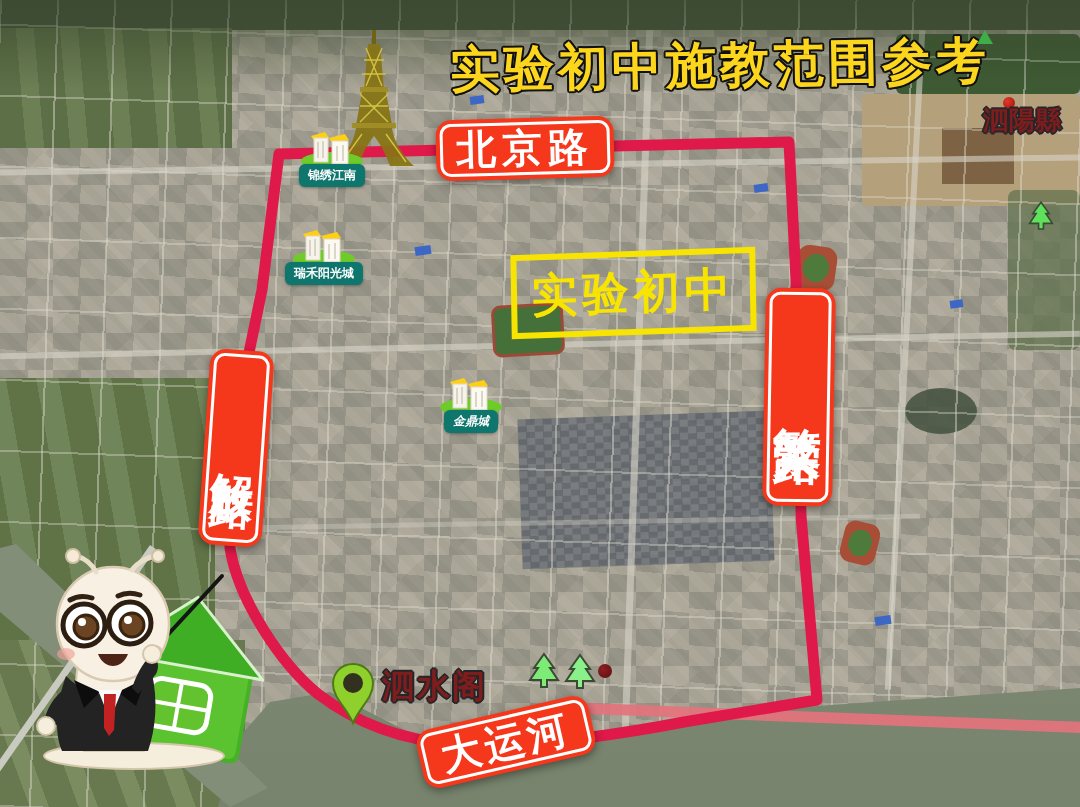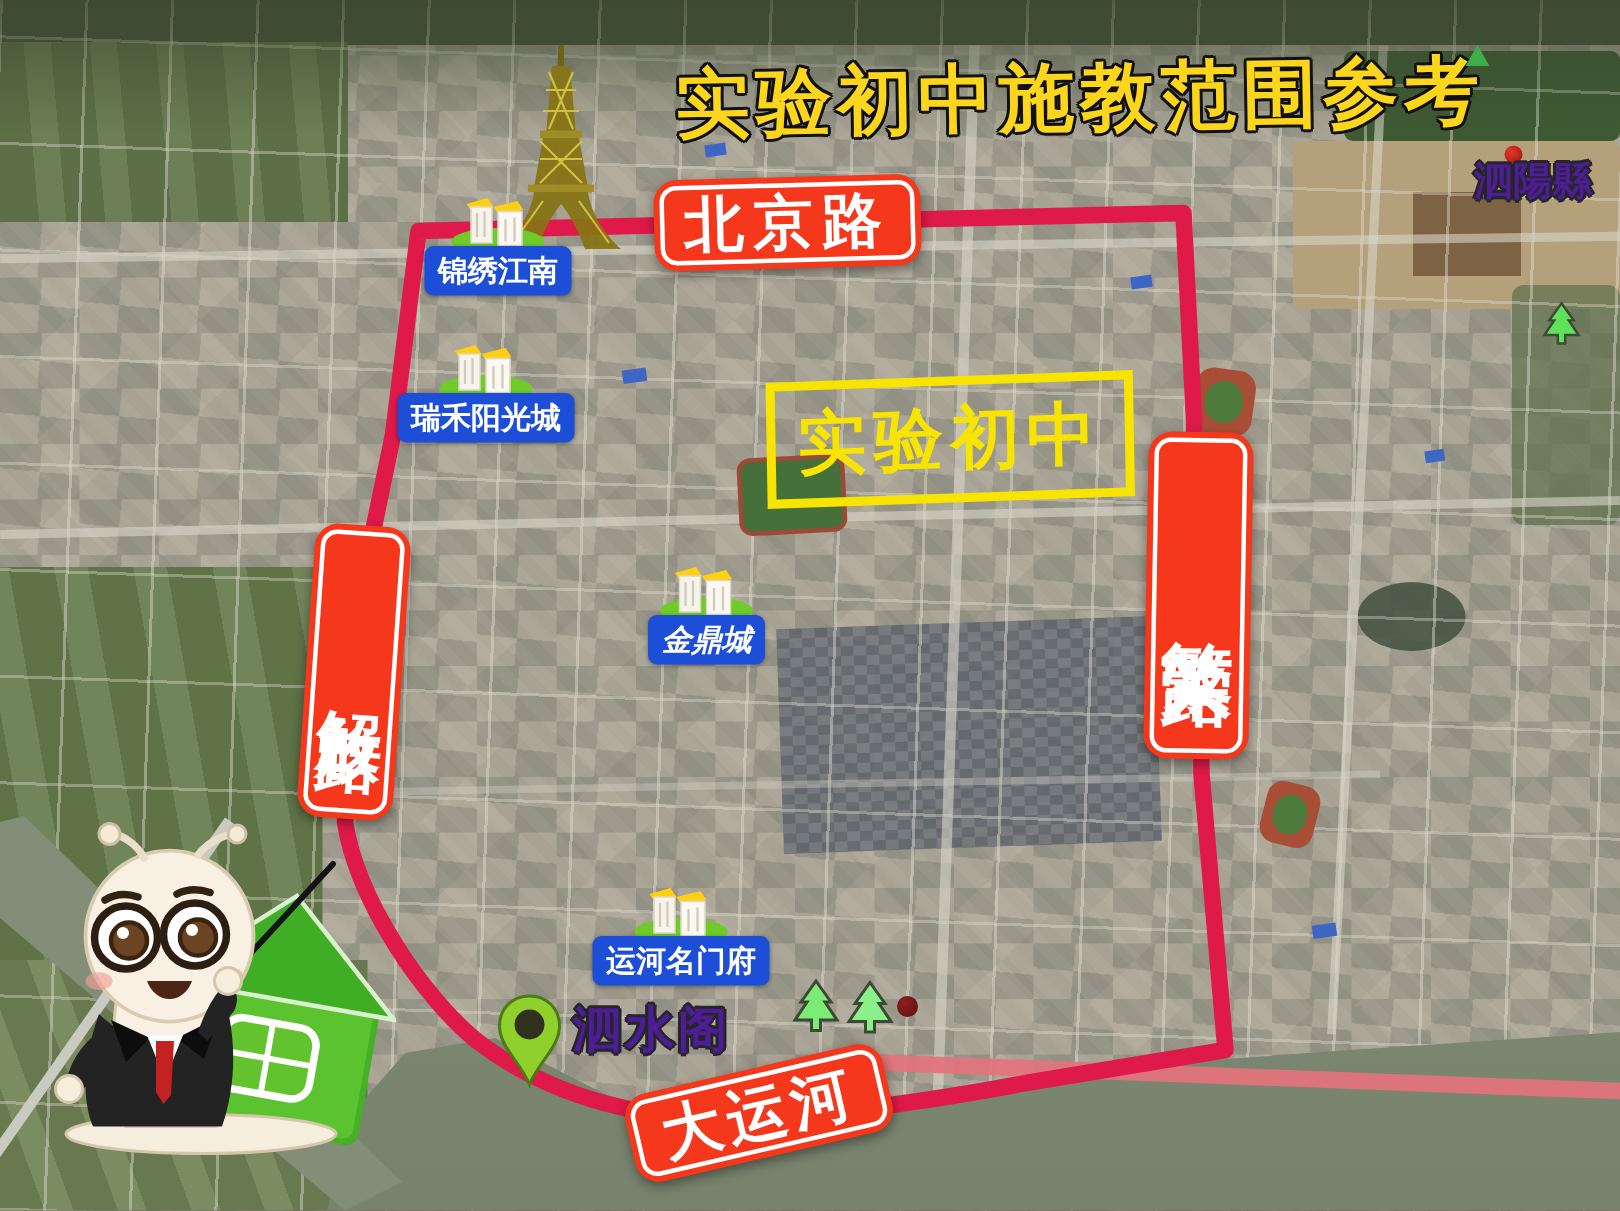--- a/index.html
+++ b/index.html
@@ -64,26 +64,26 @@
 
   .schoolbox{position:absolute;left:511px;top:251px;width:233px;height:72px;border:6px solid #f7e400;
     display:flex;align-items:center;justify-content:center;color:#f7e400;font-size:46px;font-weight:bold;
     letter-spacing:5px;transform:rotate(-2deg) skewX(-1deg);white-space:nowrap;}
 
   .title{position:absolute;left:450px;top:32px;font-size:50px;font-weight:bold;letter-spacing:4px;color:#fcd51d;
     transform:rotate(-1deg);white-space:nowrap;
     text-shadow:-2px 0 #111,2px 0 #111,0 -2px #111,0 2px #111,-1.5px -1.5px #111,1.5px -1.5px #111,-1.5px 1.5px #111,1.5px 1.5px #111;}
 
   .community{position:absolute;display:flex;flex-direction:column;align-items:center;transform:translateX(-50%);}
-  .community .tag{background:#1d4ed8;color:#fff;font-size:20px;font-weight:bold;padding:3px 9px;border-radius:6px;
+  .community .tag{background:#0f766e;color:#fff;font-size:12px;font-weight:bold;padding:3px 9px;border-radius:6px;
     white-space:nowrap;box-shadow:0 1px 3px rgba(0,0,0,.35);margin-top:-6px;}
   .c0{left:332px;top:124px;} .c1{left:324px;top:222px;} .c2{left:458px;top:198px;}
   .c3{left:471px;top:370px;font-style:italic;} .c4{left:454px;top:584px;}
 
-  .maptext{position:absolute;color:#4c1d95;font-weight:bold;white-space:nowrap;
+  .maptext{position:absolute;color:#7f1d1d;font-weight:bold;white-space:nowrap;
     text-shadow:-2px 0 #26262a,2px 0 #26262a,0 -2px #26262a,0 2px #26262a,-1px -1px #26262a,1px -1px #26262a,-1px 1px #26262a,1px 1px #26262a;}
   .t-siyang{left:983px;top:103px;font-size:26px;}
   .t-sishuige{left:382px;top:664px;font-size:33px;letter-spacing:2px;}
   .t-yunheshequ{left:608px;top:676px;font-size:27px;letter-spacing:2px;}
   .dot{position:absolute;border-radius:50%;}
   .dot-siyang{left:1003px;top:97px;width:12px;height:12px;background:radial-gradient(circle at 35% 35%,#e23a2a,#9c0f0c);}
   .dot-yunhe{left:598px;top:664px;width:14px;height:14px;background:radial-gradient(circle at 35% 35%,#8c2020,#5d0e12);}
 
   .icon{position:absolute;}
 </style>
@@ -169,31 +169,20 @@
     <svg width="66" height="46" viewBox="0 0 66 46">
       <ellipse cx="33" cy="37" rx="31" ry="9" fill="#6ecb2a"></ellipse>
       <polygon points="12,12 26,8 30,14 16,18" fill="#ffd012"></polygon>
         <rect x="15" y="14" width="14" height="24" fill="#f6f3ea" stroke="#ddd8c8"></rect>
       <polygon points="30,14 46,10 50,16 34,20" fill="#ffd012"></polygon>
         <rect x="33" y="17" width="16" height="23" fill="#fbf9f2" stroke="#ddd8c8"></rect>
       <path d="M19,18 v16 M24,17 v17 M38,22 v15 M44,21 v16" stroke="#cfcaba" stroke-width="1.5"></path>
     </svg>
     <div class="tag">金鼎城</div>
   </div>
-  <div class="community c4">
-    <svg width="66" height="46" viewBox="0 0 66 46">
-      <ellipse cx="33" cy="37" rx="31" ry="9" fill="#6ecb2a"></ellipse>
-      <polygon points="12,12 26,8 30,14 16,18" fill="#ffd012"></polygon>
-        <rect x="15" y="14" width="14" height="24" fill="#f6f3ea" stroke="#ddd8c8"></rect>
-      <polygon points="30,14 46,10 50,16 34,20" fill="#ffd012"></polygon>
-        <rect x="33" y="17" width="16" height="23" fill="#fbf9f2" stroke="#ddd8c8"></rect>
-      <path d="M19,18 v16 M24,17 v17 M38,22 v15 M44,21 v16" stroke="#cfcaba" stroke-width="1.5"></path>
-    </svg>
-    <div class="tag">运河名门府</div>
-  </div>
 
   <div class="dot dot-siyang"></div>
   <div class="maptext t-siyang">泗陽縣</div>
 
   <svg class="icon" style="left:330px;top:662px;" width="46" height="64" viewBox="0 0 46 64">
     <path d="M23,2 C11,2 3,11 3,22 C3,36 17,46 23,61 C29,46 43,36 43,22 C43,11 35,2 23,2 Z" fill="#8fd02c" stroke="#4c7a14" stroke-width="2"></path>
     <circle cx="23" cy="21" r="10" fill="#32301f"></circle>
   </svg>
   <div class="maptext t-sishuige">泗水阁</div>
 

